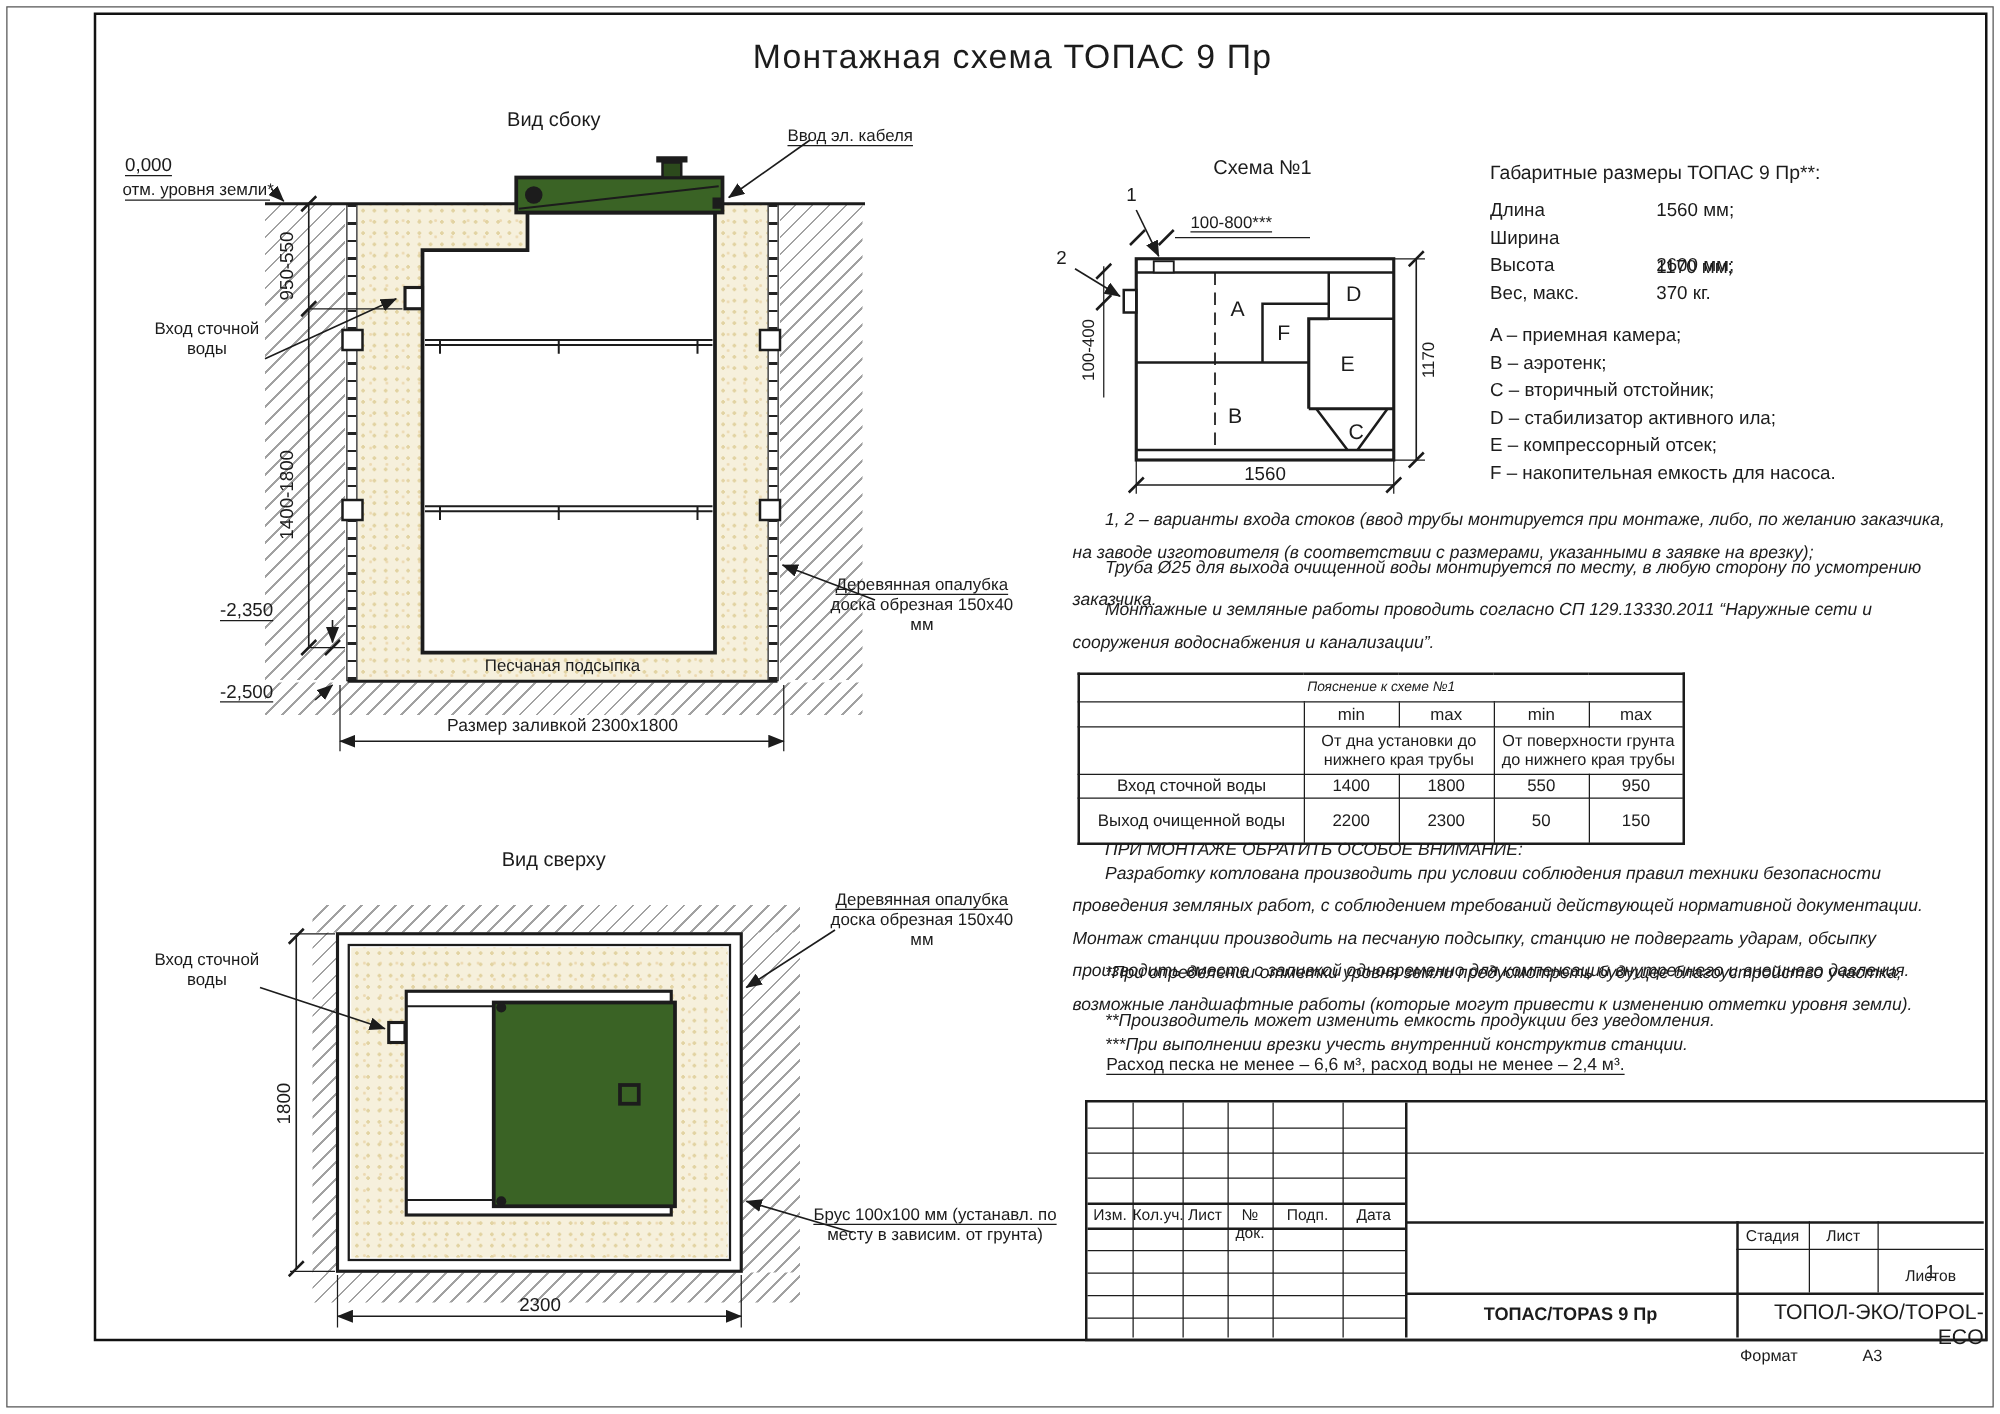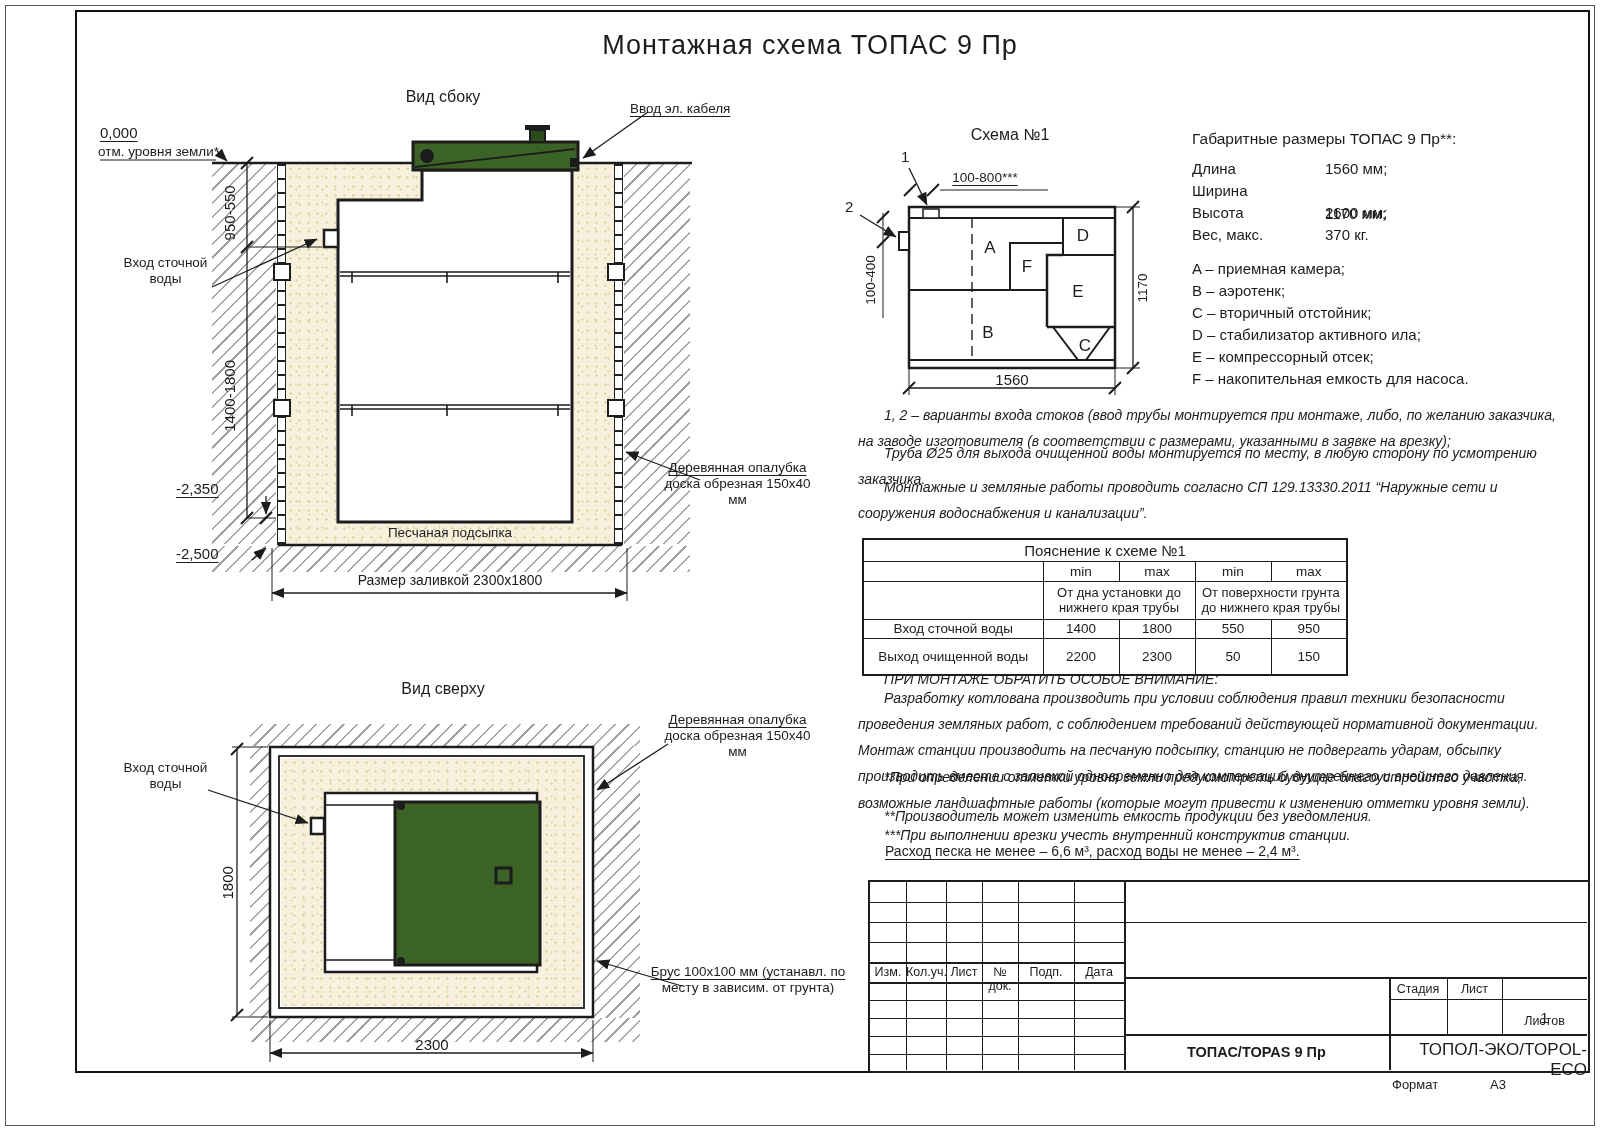--- a/index.html
+++ b/index.html
@@ -207,21 +207,21 @@
 <table class="pt abs" style="left:862px;top:538px;width:484px;">
   <colgroup>
       <col style="width:180px">
       <col style="width:76px">
       <col style="width:76px">
       <col style="width:76px">
       <col style="width:76px">
     </colgroup>
   <tbody>
       <tr style="height:22px;">
-        <td colspan="5" style="font-size:15px;">Пояснение к схеме №1</td>
+        <td colspan="5" style="font-size:11px;font-style:italic;">Пояснение к схеме №1</td>
       </tr>
   <tr style="height:20px;">
     <td></td>
     <td>min</td>
     <td>max</td>
     <td>min</td>
     <td>max</td>
   </tr>
   <tr style="height:38px;">
     <td></td>

